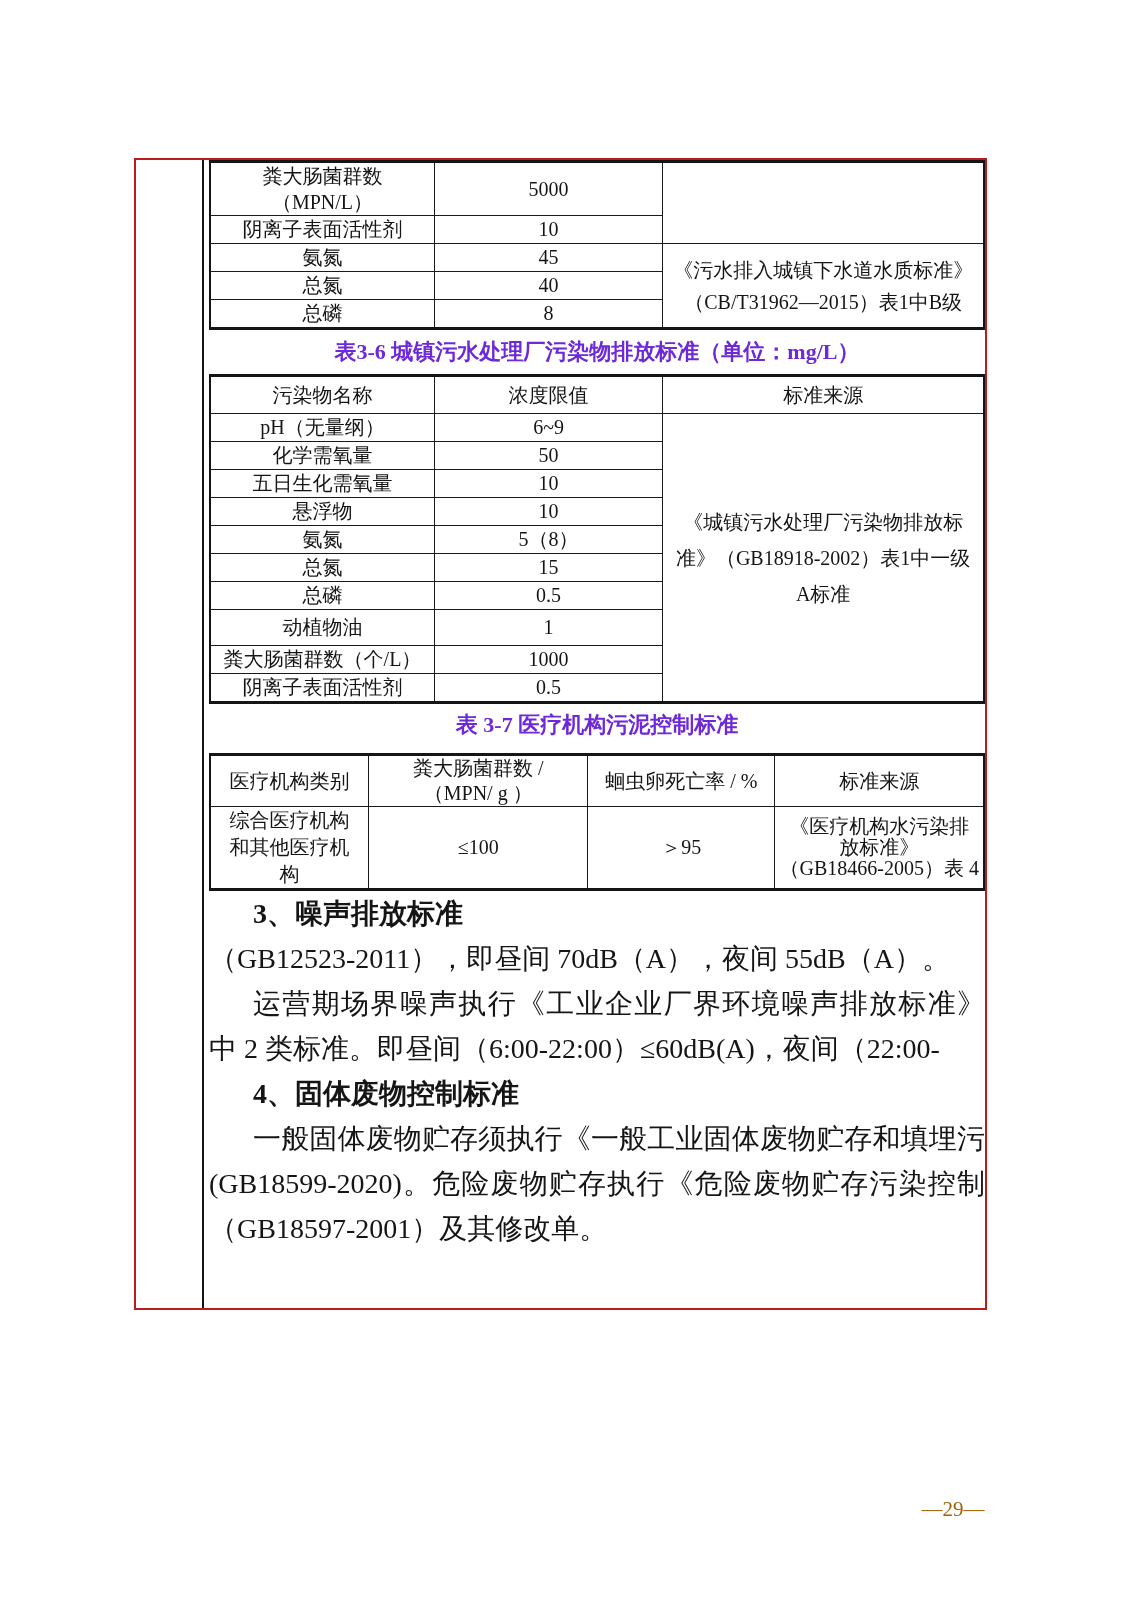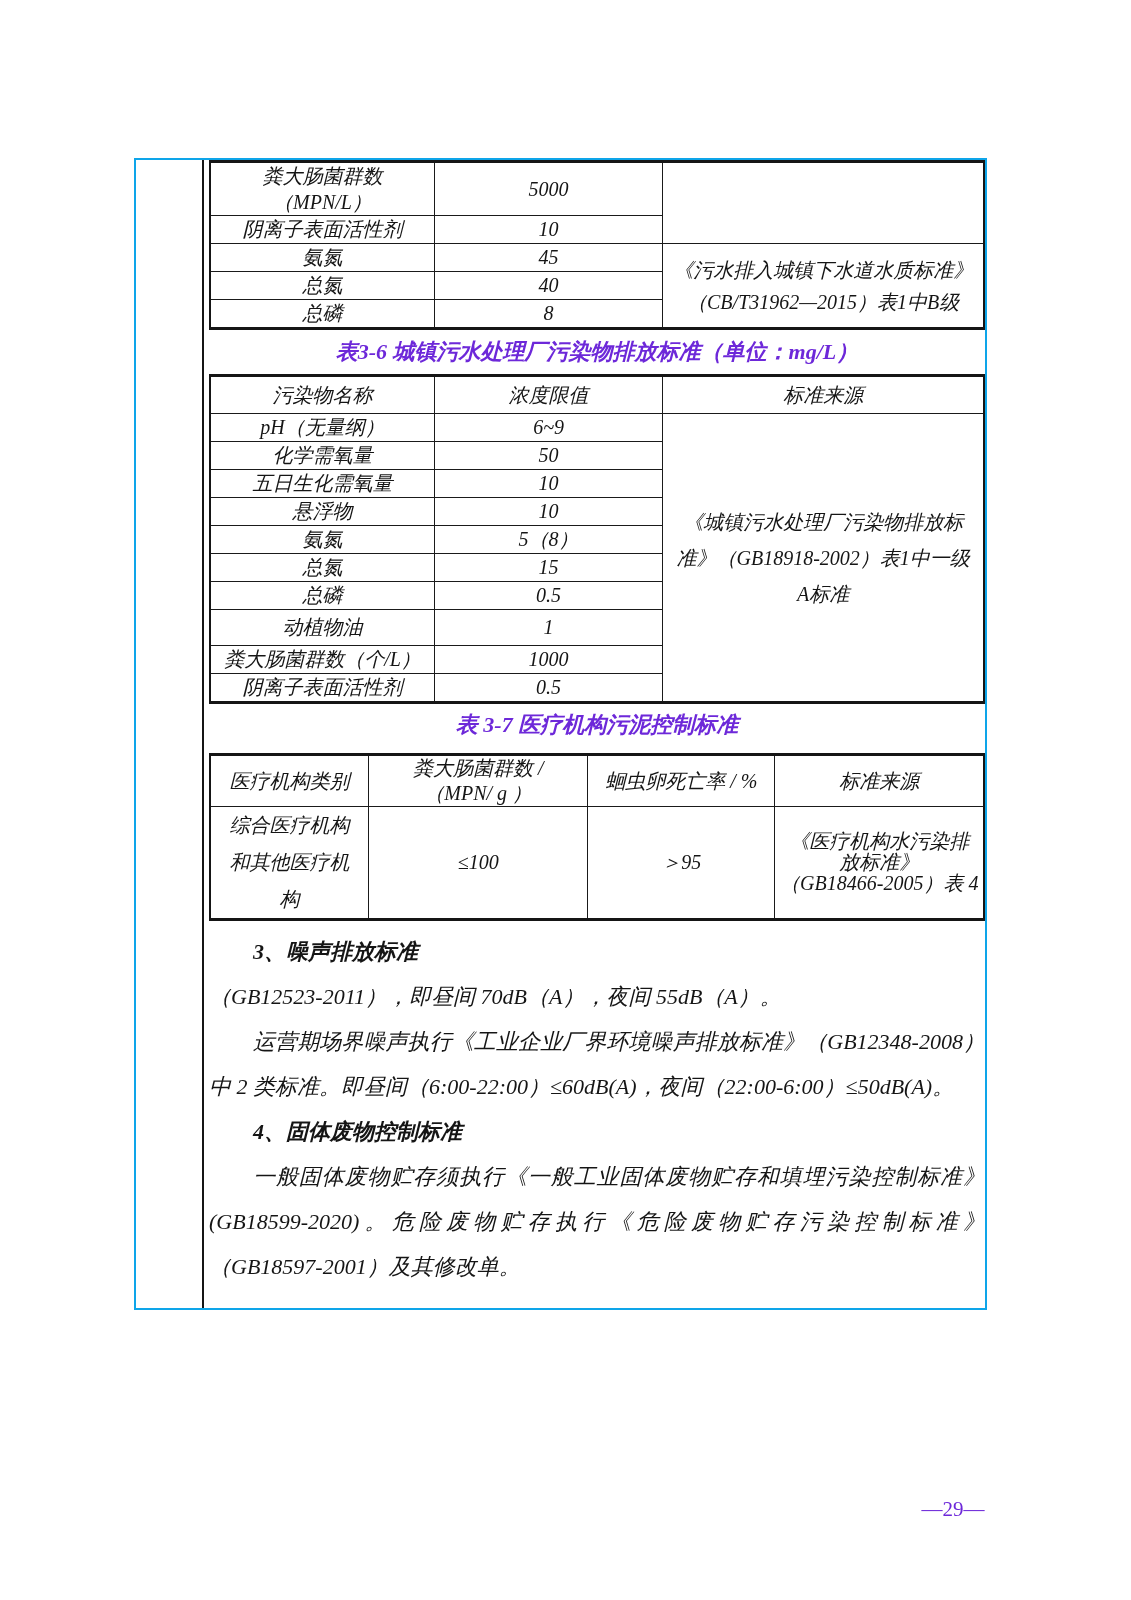--- a/index.html
+++ b/index.html
@@ -3,21 +3,21 @@
 <meta charset="utf-8">
 <style>
   html,body { margin:0; padding:0; background:#ffffff; }
   .page {
     position:relative; width:1131px; height:1600px; background:#ffffff;
     font-family:"Liberation Serif","DejaVu Serif",serif; color:#151515;
     overflow:hidden;
   }
   .outer {
     position:absolute; left:134px; top:158px; width:853px; height:1152px;
-    border:2px solid #0ea5e9; display:flex; box-sizing:border-box; background:#fff;font-style:italic;
+    border:2px solid #b91c1c; display:flex; box-sizing:border-box; background:#fff;
   }
   .side { width:66px; border-right:2px solid #151515; flex:none; }
   .content { flex:1; padding-left:5px; box-sizing:border-box; }
 
   table.tbl {
     width:100%; border-collapse:collapse; table-layout:fixed;
     border-top:3px solid #151515; border-bottom:3px solid #151515;
     border-left:2px solid #151515; border-right:2px solid #151515;
   }
   table.tbl td, table.tbl th {
@@ -25,36 +25,36 @@
     font-weight:normal; font-size:20px; padding:0 4px; box-sizing:border-box;
     color:#151515;
   }
   .h54{height:54px}.h28{height:28px}.h38{height:38px}.h36{height:36px}
   .h52{height:52px}.h80{height:80px}
   .name2l { white-space:pre-line; line-height:26px; }
   .src { white-space:pre-line; line-height:32px; font-size:21px; }
   .t2src { white-space:pre-line; line-height:36px; font-size:21px; }
   .t3src { white-space:pre-line; line-height:21px; font-size:20px; }
   .hdr2l { white-space:pre-line; line-height:25px; }
-  .cat3l { white-space:pre-line; line-height:37px;margin-top:36px; }
+  .cat3l { white-space:pre-line; line-height:27px;margin-top:36px; }
 
   .tbl-title {
     height:44px; line-height:44px; text-align:center; font-weight:bold;
     font-size:22px; color:#6d28d9;
   }
   .tbl-title.t37 { height:49px; line-height:42px; }
 
-  .textblock { padding-top:8px; font-size:22px; }
+  .textblock { padding-top:0; font-size:28px; }
   .tline { line-height:45px; height:45px; overflow:hidden; }
   .tline.head { font-weight:bold; padding-left:44px; }
   .tline.indent { padding-left:44px; }
   .tline.stretch { text-align:justify; text-align-last:justify; text-justify:inter-character; }
   .pagenum {
     position:absolute; left:898px; top:1494px; width:110px; height:30px;
-    font-size:21px; line-height:30px; color:#6d28d9; text-align:center;
+    font-size:21px; line-height:30px; color:#a16207; text-align:center;
   }
 </style>
 </head>
 <body>
 
 <div class="page">
   <div class="outer">
     <div class="side"></div>
     <div class="content">
 

